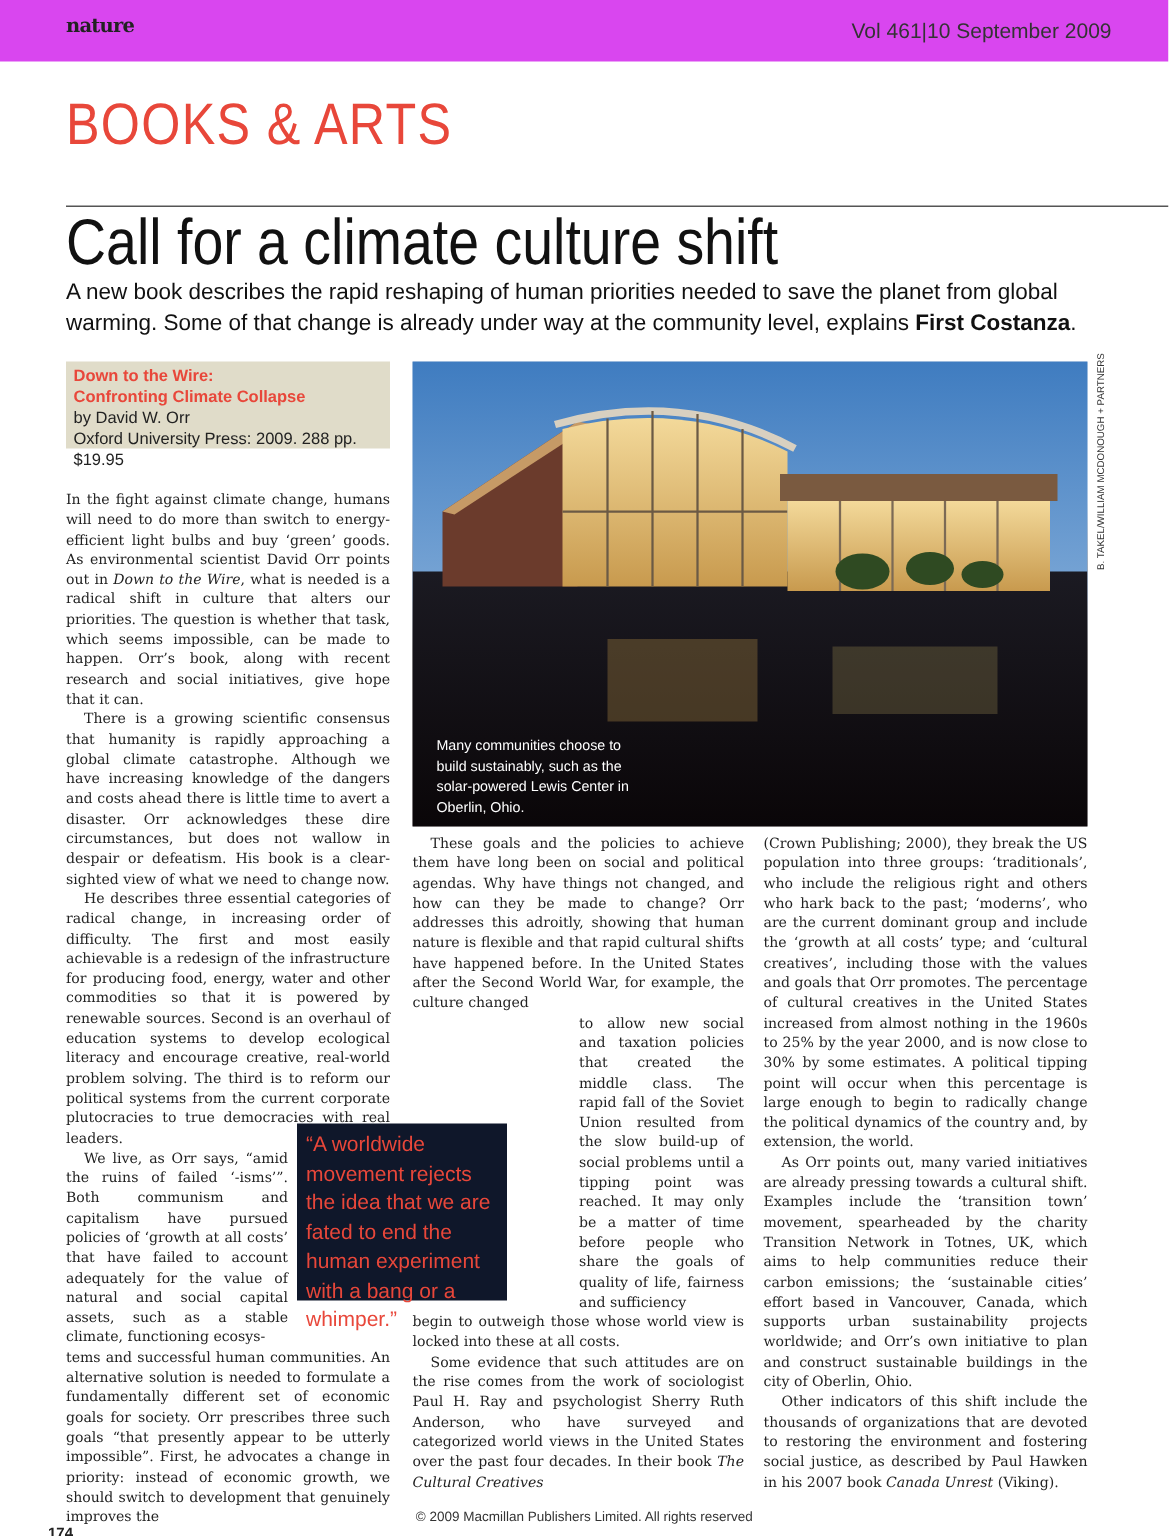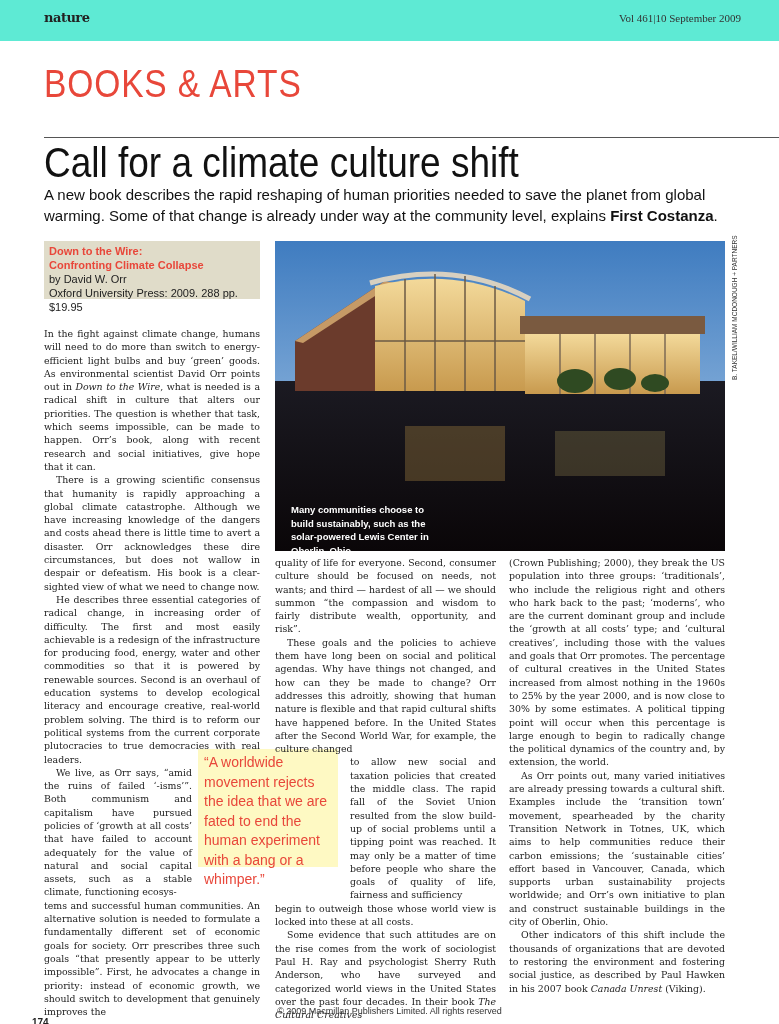--- a/index.html
+++ b/index.html
@@ -1,40 +1,40 @@
 <!DOCTYPE html>
 <html><head>
 <meta charset="utf-8">
 <style>
   html, body { margin:0; padding:0; }
   body { width:779px; height:1024px; position:relative; background:#ffffff; overflow:hidden;
          font-family:"DejaVu Serif", serif; color:#222; }
-  .hdr { position:absolute; left:0; top:0; width:779px; height:41px; background:#5eead4; }
+  .hdr { position:absolute; left:0; top:0; width:779px; height:41px; background:#d946ef; }
   .hdr .logo { position:absolute; left:44px; top:10px; font-family:"DejaVu Serif", serif; font-weight:bold; font-size:13px; color:#222; letter-spacing:-0.5px; }
-  .hdr .vol { position:absolute; right:38px; top:12px; font-family:Liberation Serif, serif; font-size:11px; color:#333; }
+  .hdr .vol { position:absolute; right:38px; top:12px; font-family:Liberation Sans, sans-serif; font-size:14px; color:#333; }
   .section { position:absolute; left:44px; top:62px; font-family:"Liberation Sans", sans-serif; font-size:39px; color:#e8473a; letter-spacing:1px; font-weight:normal; transform:scaleX(0.86); transform-origin:left top; }
   .rule { position:absolute; left:44px; top:137px; width:735px; height:1px; background:#555; }
   .title { position:absolute; left:44px; top:138px; font-family:"Liberation Sans", sans-serif; font-size:43px; color:#111; transform:scaleX(0.86); transform-origin:left top; white-space:nowrap; }
   .standfirst { position:absolute; left:44px; top:184px; width:700px; font-family:"Liberation Sans", sans-serif; font-size:15px; line-height:21px; color:#111; }
   .standfirst b { font-weight:bold; }
   .bookbox { position:absolute; left:44px; top:241px; width:216px; height:58px; background:#e0dcc9; padding:3px 5px; box-sizing:border-box;
              font-family:"Liberation Sans", sans-serif; font-size:11px; line-height:14px; color:#222; }
   .bookbox .bt { color:#e8473a; font-weight:bold; }
   .col { position:absolute; font-family:"DejaVu Serif", serif; font-size:9.4px; line-height:13.3px; color:#222; text-align:justify; }
   .col p { margin:0; text-indent:0; }
   .col p.ind { text-indent:12px; }
   .col i { font-style:italic; }
   .col1 { left:44px; top:327px; width:216px; }
   .col2 { left:275px; top:556px; width:221px; }
   .col3 { left:509px; top:556px; width:216px; }
   .photo { position:absolute; left:275px; top:241px; width:450px; height:310px; overflow:hidden;
            background:linear-gradient(180deg,#4f86c2 0%,#6a9bd0 30%,#2a3348 52%,#0e0a0c 62%,#150d10 100%); }
-  .caption { position:absolute; left:16px; top:262px; width:140px; font-family:"Liberation Sans", sans-serif; font-size:9.5px; line-height:13.5px; font-weight:bold; color:#fff; }
+  .caption { position:absolute; left:16px; top:250px; width:140px; font-family:"Liberation Sans", sans-serif; font-size:9.5px; line-height:13.5px; font-weight:normal; color:#fff; }
   .credit { position:absolute; left:731px; top:380px; transform:rotate(-90deg); transform-origin:left top; font-family:"Liberation Sans", sans-serif; font-size:6.5px; color:#333; white-space:nowrap; }
-  .pullquote { position:absolute; left:198px; top:749px; width:140px; height:118px; background:#fef9c3; padding:4px 6px; box-sizing:border-box;
+  .pullquote { position:absolute; left:198px; top:749px; width:140px; height:118px; background:#0f172a; padding:4px 6px; box-sizing:border-box;
                font-family:"Liberation Sans", sans-serif; font-size:14px; line-height:19.5px; color:#e8473a; }
   .pageno { position:absolute; left:32px; top:997px; font-family:"Liberation Sans", sans-serif; font-weight:bold; font-size:10px; color:#222;margin-top:20px; }
   .copyright { position:absolute; left:0; width:779px; top:1006px; text-align:center; font-family:"Liberation Sans", sans-serif; font-size:9px; color:#333; }
 </style>
 </head>
 <body>
 
 <div class="hdr">
   <span class="logo">nature</span>
   <span class="vol">Vol 461|10 September 2009</span>
@@ -111,23 +111,22 @@
   <p><span>In the fight against climate change, humans will need to do more than switch to energy-efficient light bulbs and buy ‘green’ goods. As environmental scientist David Orr points out in </span><i>Down to the Wire</i><span>, what is needed is a radical shift in culture that alters our priorities. The question is whether that task, which seems impossible, can be made to happen. Orr’s book, along with recent research and social initiatives, give hope that it can.</span></p>
   <p class="ind">There is a growing scientific consensus that humanity is rapidly approaching a global climate catastrophe. Although we have increasing knowledge of the dangers and costs ahead there is little time to avert a disaster. Orr acknowledges these dire circumstances, but does not wallow in despair or defeatism. His book is a clear-sighted view of what we need to change now.</p>
   <p class="ind">He describes three essential categories of radical change, in increasing order of difficulty. The first and most easily achievable is a redesign of the infrastructure for producing food, energy, water and other commodities so that it is powered by renewable sources. Second is an overhaul of education systems to develop ecological literacy and encourage creative, real-world problem solving. The third is to reform our political systems from the current corporate plutocracies to true democracies with real leaders.</p>
   <p class="ind" style="width:148px;">We live, as Orr says, “amid the ruins of failed ‘-isms’”. Both communism and capitalism have pursued policies of ‘growth at all costs’ that have failed to account adequately for the value of natural and social capital assets, such as a stable climate, functioning ecosys-</p>
   <p>tems and successful human communities. An alternative solution is needed to formulate a fundamentally different set of economic goals for society. Orr prescribes three such goals “that presently appear to be utterly impossible”. First, he advocates a change in priority: instead of economic growth, we should switch to development that genuinely improves the</p>
 </div>
 
 <div class="pullquote">“A worldwide movement rejects the idea that we are fated to end the human experiment with a bang or a whimper.”</div>
 
 <div class="col col2">
-  <p>quality of life for everyone. Second, consumer culture should be focused on needs, not wants; and third — hardest of all — we should summon “the compassion and wisdom to fairly distribute wealth, opportunity, and risk”.</p>
   <p class="ind">These goals and the policies to achieve them have long been on social and political agendas. Why have things not changed, and how can they be made to change? Orr addresses this adroitly, showing that human nature is flexible and that rapid cultural shifts have happened before. In the United States after the Second World War, for example, the culture changed</p>
-  <p style="margin-left:75px;">to allow new social and taxation policies that created the middle class. The rapid fall of the Soviet Union resulted from the slow build-up of social problems until a tipping point was reached. It may only be a matter of time before people who share the goals of quality of life, fairness and sufficiency</p>
+  <p style="margin-left:111px;">to allow new social and taxation policies that created the middle class. The rapid fall of the Soviet Union resulted from the slow build-up of social problems until a tipping point was reached. It may only be a matter of time before people who share the goals of quality of life, fairness and sufficiency</p>
   <p>begin to outweigh those whose world view is locked into these at all costs.</p>
   <p class="ind"><span>Some evidence that such attitudes are on the rise comes from the work of sociologist Paul H. Ray and psychologist Sherry Ruth Anderson, who have surveyed and categorized world views in the United States over the past four decades. In their book </span><i>The Cultural Creatives</i></p>
 </div>
 
 <div class="col col3">
   <p>(Crown Publishing; 2000), they break the US population into three groups: ‘traditionals’, who include the religious right and others who hark back to the past; ‘moderns’, who are the current dominant group and include the ‘growth at all costs’ type; and ‘cultural creatives’, including those with the values and goals that Orr promotes. The percentage of cultural creatives in the United States increased from almost nothing in the 1960s to 25% by the year 2000, and is now close to 30% by some estimates. A political tipping point will occur when this percentage is large enough to begin to radically change the political dynamics of the country and, by extension, the world.</p>
   <p class="ind">As Orr points out, many varied initiatives are already pressing towards a cultural shift. Examples include the ‘transition town’ movement, spearheaded by the charity Transition Network in Totnes, UK, which aims to help communities reduce their carbon emissions; the ‘sustainable cities’ effort based in Vancouver, Canada, which supports urban sustainability projects worldwide; and Orr’s own initiative to plan and construct sustainable buildings in the city of Oberlin, Ohio.</p>
   <p class="ind"><span>Other indicators of this shift include the thousands of organizations that are devoted to restoring the environment and fostering social justice, as described by Paul Hawken in his 2007 book </span><i>Canada Unrest</i><span> (Viking).</span></p>
 </div>
 

